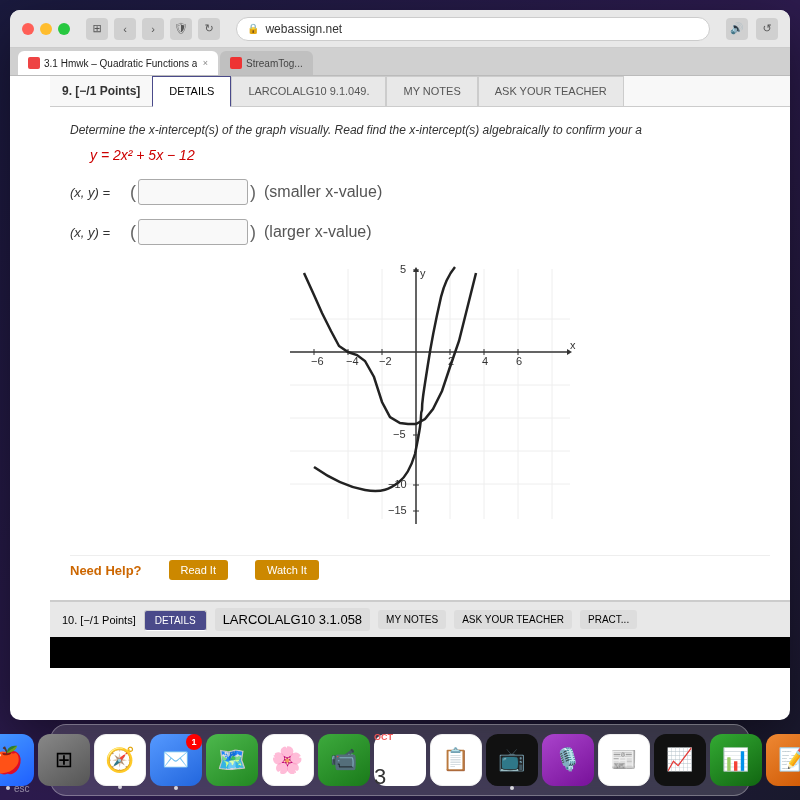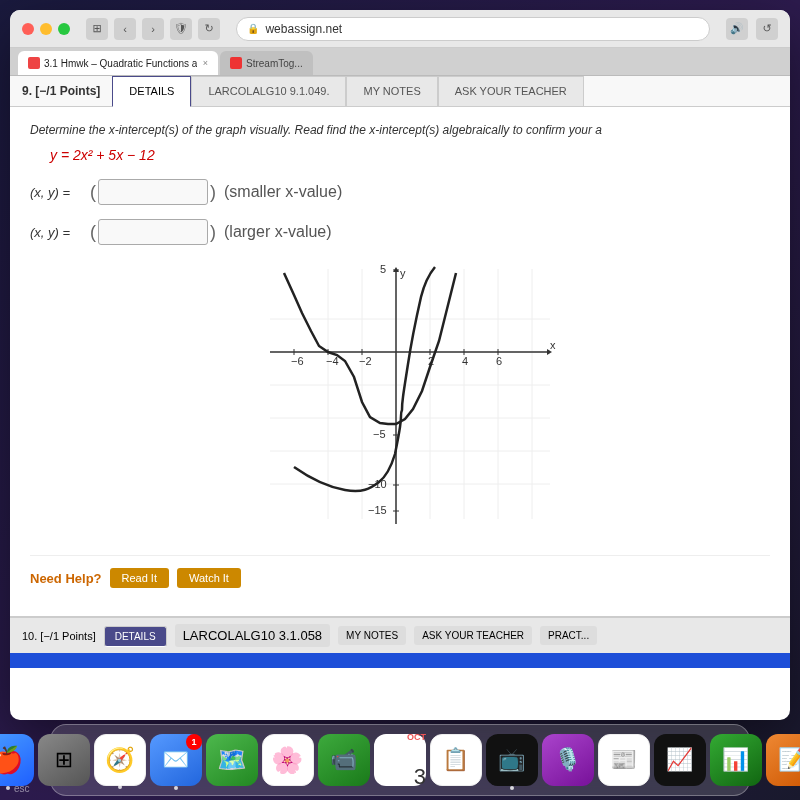--- a/index.html
+++ b/index.html
@@ -141,23 +141,24 @@
     }
 
     .tab-close {
       margin-left: 6px;
       color: #888;
       font-size: 9px;
     }
 
     
     .content-area {
-      background: #1d4ed8;
+      background: #000000;
       overflow-y: auto;
       height: calc(100% - 118px);
+      margin-left: 40px;
     }
 
     
     .wa-nav {
       display: flex;
       border-bottom: 1px solid #ccc;
       background: #f8f8f8;
       font-size: 12px;
     }
 
@@ -241,23 +242,23 @@
     .graph-container {
       margin: 10px auto;
       display: flex;
       justify-content: center;
     }
 
     
     .need-help {
       display: flex;
       align-items: center;
-      gap: 8px;
+      gap: 27px;
       margin-top: 16px;
-      padding: 12px 0;
+      padding: 4px 0;
       border-top: 1px solid #eee;
     }
 
     .need-help-label {
       color: #cc6600;
       font-weight: bold;
       font-size: 13px;
     }
 
     .help-btn {
@@ -339,21 +340,21 @@
       position: absolute;
       bottom: 6px;
       left: 14px;
       color: rgba(255,255,255,0.5);
       font-size: 10px;
     }
 
     .oct-badge {
       display: flex;
       flex-direction: column;
-      align-items: flex-end;
+      align-items: flex-start;
       justify-content: center;
       width: 60px;
       height: 52px;
       border-radius: 12px;
       background: white;
       font-size: 10px;
       color: #333;
       gap: 24px;
     }
 

